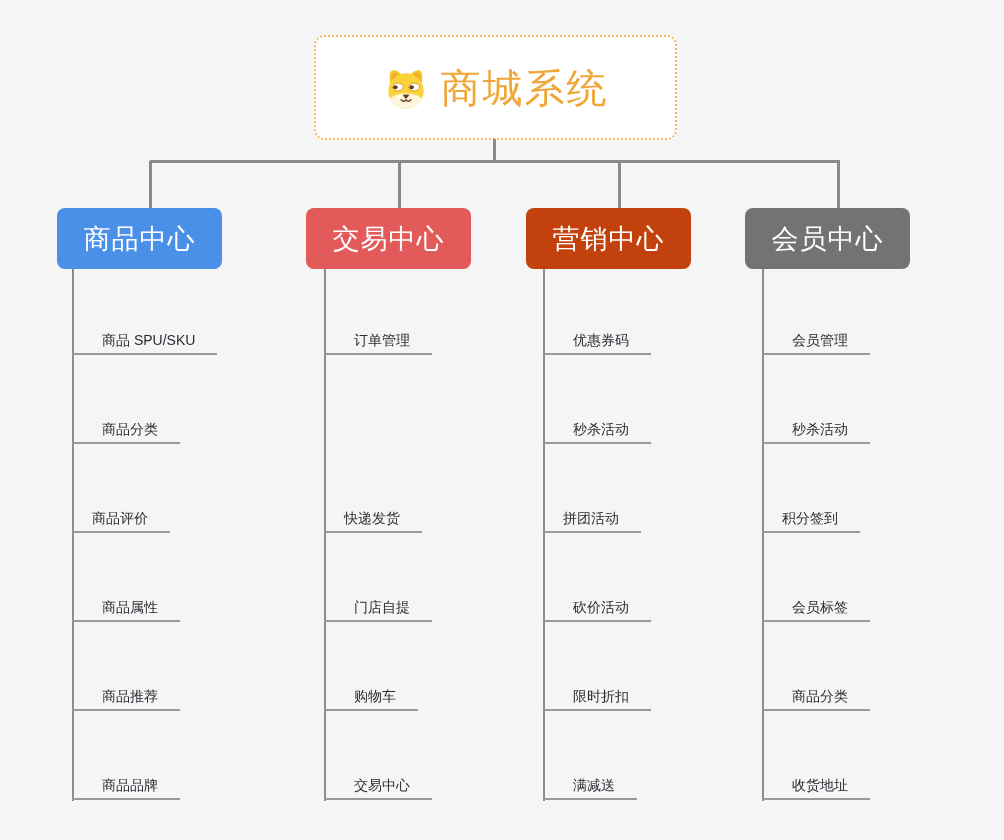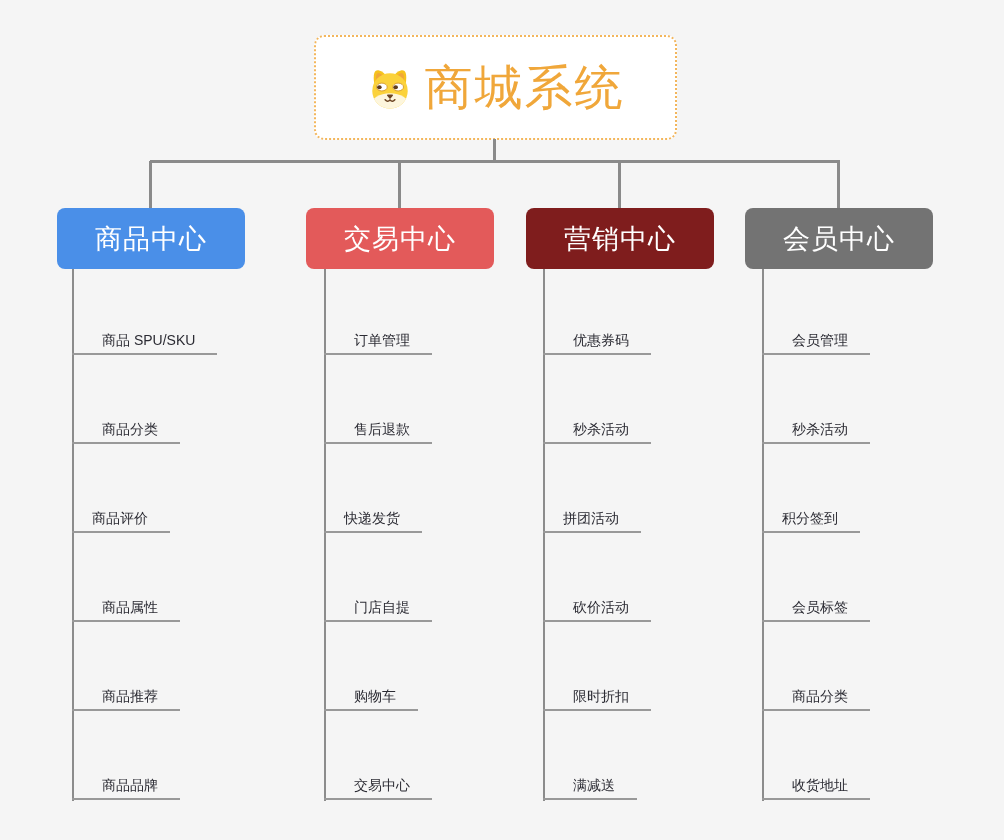--- a/index.html
+++ b/index.html
@@ -22,41 +22,41 @@
     width: 359px; height: 101px;
     background: #ffffff;
     border: 2px dotted #f3b65c;
     border-radius: 10px;
     display: flex;
     align-items: center;
     justify-content: center;
     gap: 12px;
   }
   .root-title {
-    font-size: 48px;
+    font-size: 40px;
     letter-spacing: 2px;
     color: #f0a73a;
     line-height: 1;
   }
 
   
   .cline { position: absolute; background: #8a8a8a; }
   .root-drop  { left: 493px; top: 139px; width: 3px;  height: 23px; }
   .h-spine    { left: 150px; top: 160px; width: 690px; height: 3px; }
   .drop       { top: 161px; width: 3px; height: 48px; }
   .drop.d0 { left: 149px; }
   .drop.d1 { left: 398px; }
   .drop.d2 { left: 618px; }
   .drop.d3 { left: 837px; }
 
   
   .branch {
     position: absolute;
     top: 208px;
-    width: 188px; height: 61px;
+    width: 165px; height: 61px;
     border-radius: 8px;
     display: flex;
     align-items: center;
     justify-content: center;
     color: #ffffff;
     font-size: 27px;
     letter-spacing: 1px;
   }
   .branch.b0 { left: 57px;  }
   .branch.b1 { left: 306px; }
@@ -137,37 +137,36 @@
 
   <div class="cline root-drop" style="background-color: rgb(138, 138, 138);"></div>
   <div class="cline h-spine" style="background-color: rgb(138, 138, 138);"></div>
   <div class="cline drop d0" style="background-color: rgb(138, 138, 138);"></div>
   <div class="cline drop d1" style="background-color: rgb(138, 138, 138);"></div>
   <div class="cline drop d2" style="background-color: rgb(138, 138, 138);"></div>
   <div class="cline drop d3" style="background-color: rgb(138, 138, 138);"></div>
 
   <div class="branch b0" style="background-color: rgb(74, 143, 232);">商品中心</div>
   <div class="branch b1" style="background-color: rgb(227, 90, 90);">交易中心</div>
-  <div class="branch b2" style="background-color: #7f1d1d;">营销中心</div>
+  <div class="branch b2" style="background-color: #c2410c;">营销中心</div>
   <div class="branch b3" style="background-color: #737373;">会员中心</div>
 
   <div class="trunk t0" style="background-color: rgb(140, 140, 140);"></div>
   <div class="trunk t1" style="background-color: rgb(140, 140, 140);"></div>
   <div class="trunk t2" style="background-color: rgb(140, 140, 140);"></div>
   <div class="trunk t3" style="background-color: rgb(140, 140, 140);"></div>
 
   <div class="leaf t0 r0">商品 SPU/SKU</div>
   <div class="leaf t0 r1">商品分类</div>
   <div class="leaf t0 r2">商品评价</div>
   <div class="leaf t0 r3">商品属性</div>
   <div class="leaf t0 r4">商品推荐</div>
   <div class="leaf t0 r5">商品品牌</div>
 
   <div class="leaf t1 r0">订单管理</div>
-  <div class="leaf t1 r1">售后退款</div>
   <div class="leaf t1 r2">快递发货</div>
   <div class="leaf t1 r3">门店自提</div>
   <div class="leaf t1 r4">购物车</div>
   <div class="leaf t1 r5">交易中心</div>
 
   <div class="leaf t2 r0">优惠券码</div>
   <div class="leaf t2 r1">秒杀活动</div>
   <div class="leaf t2 r2">拼团活动</div>
   <div class="leaf t2 r3">砍价活动</div>
   <div class="leaf t2 r4">限时折扣</div>

